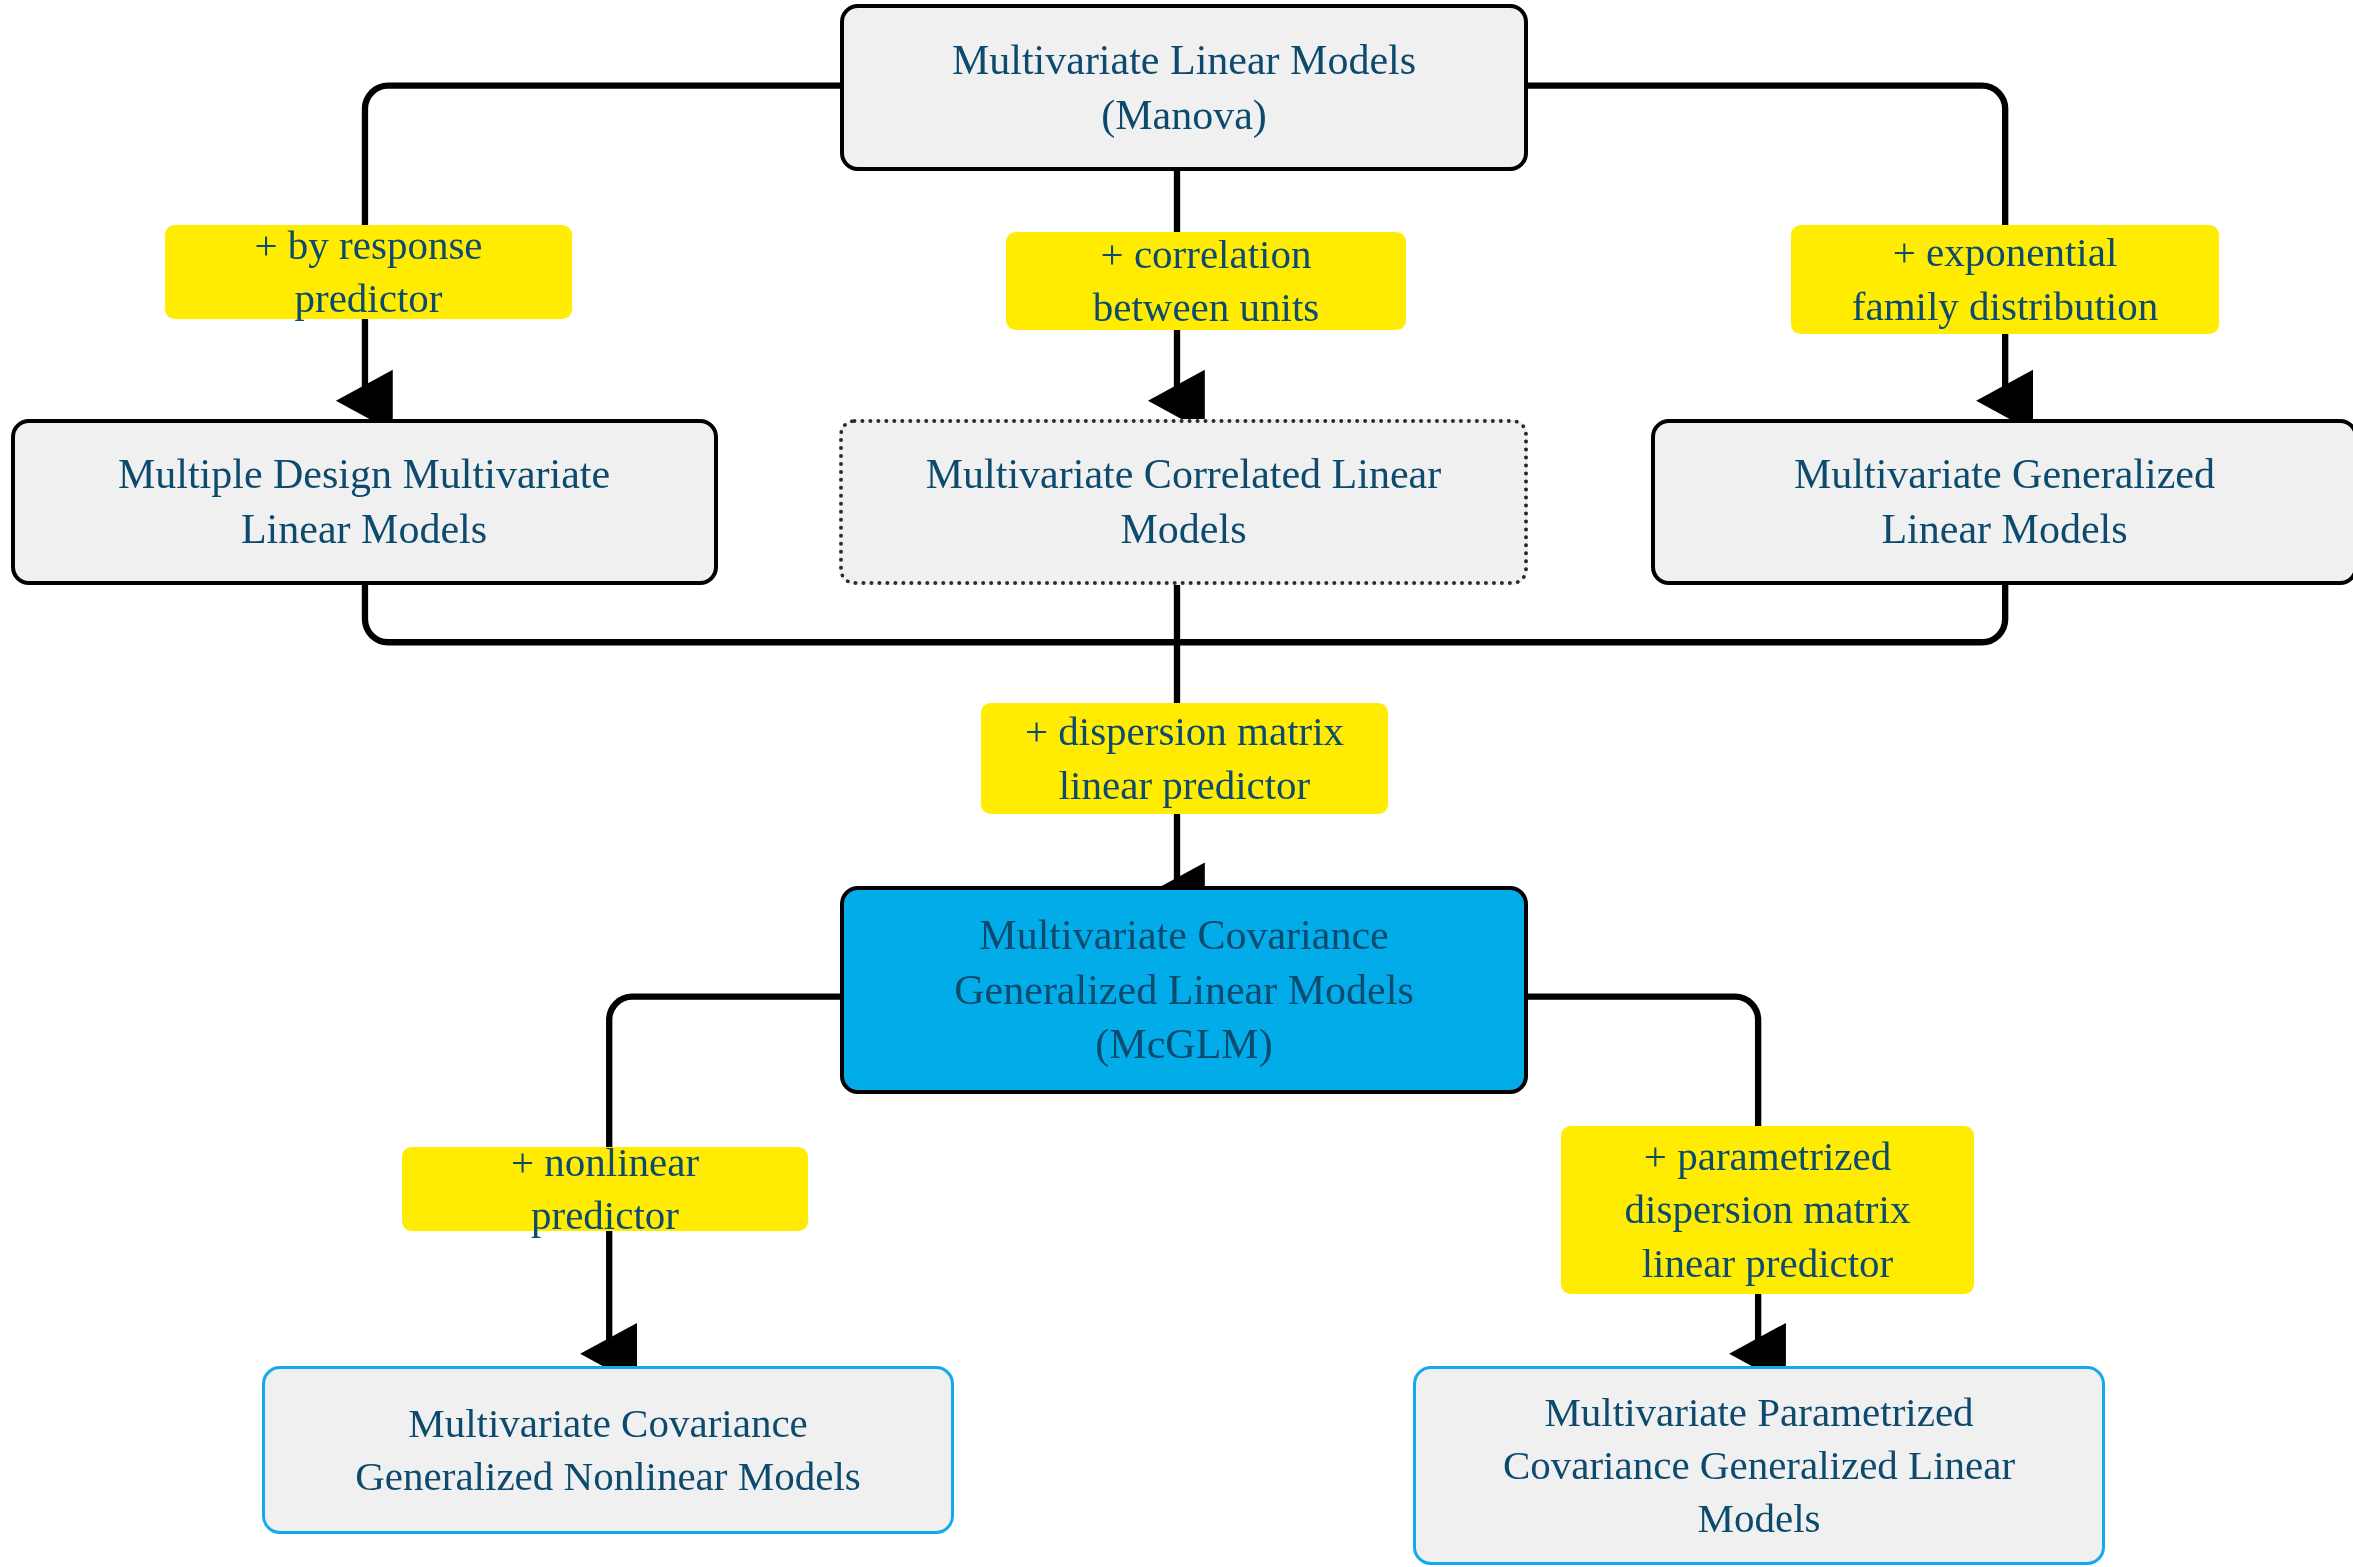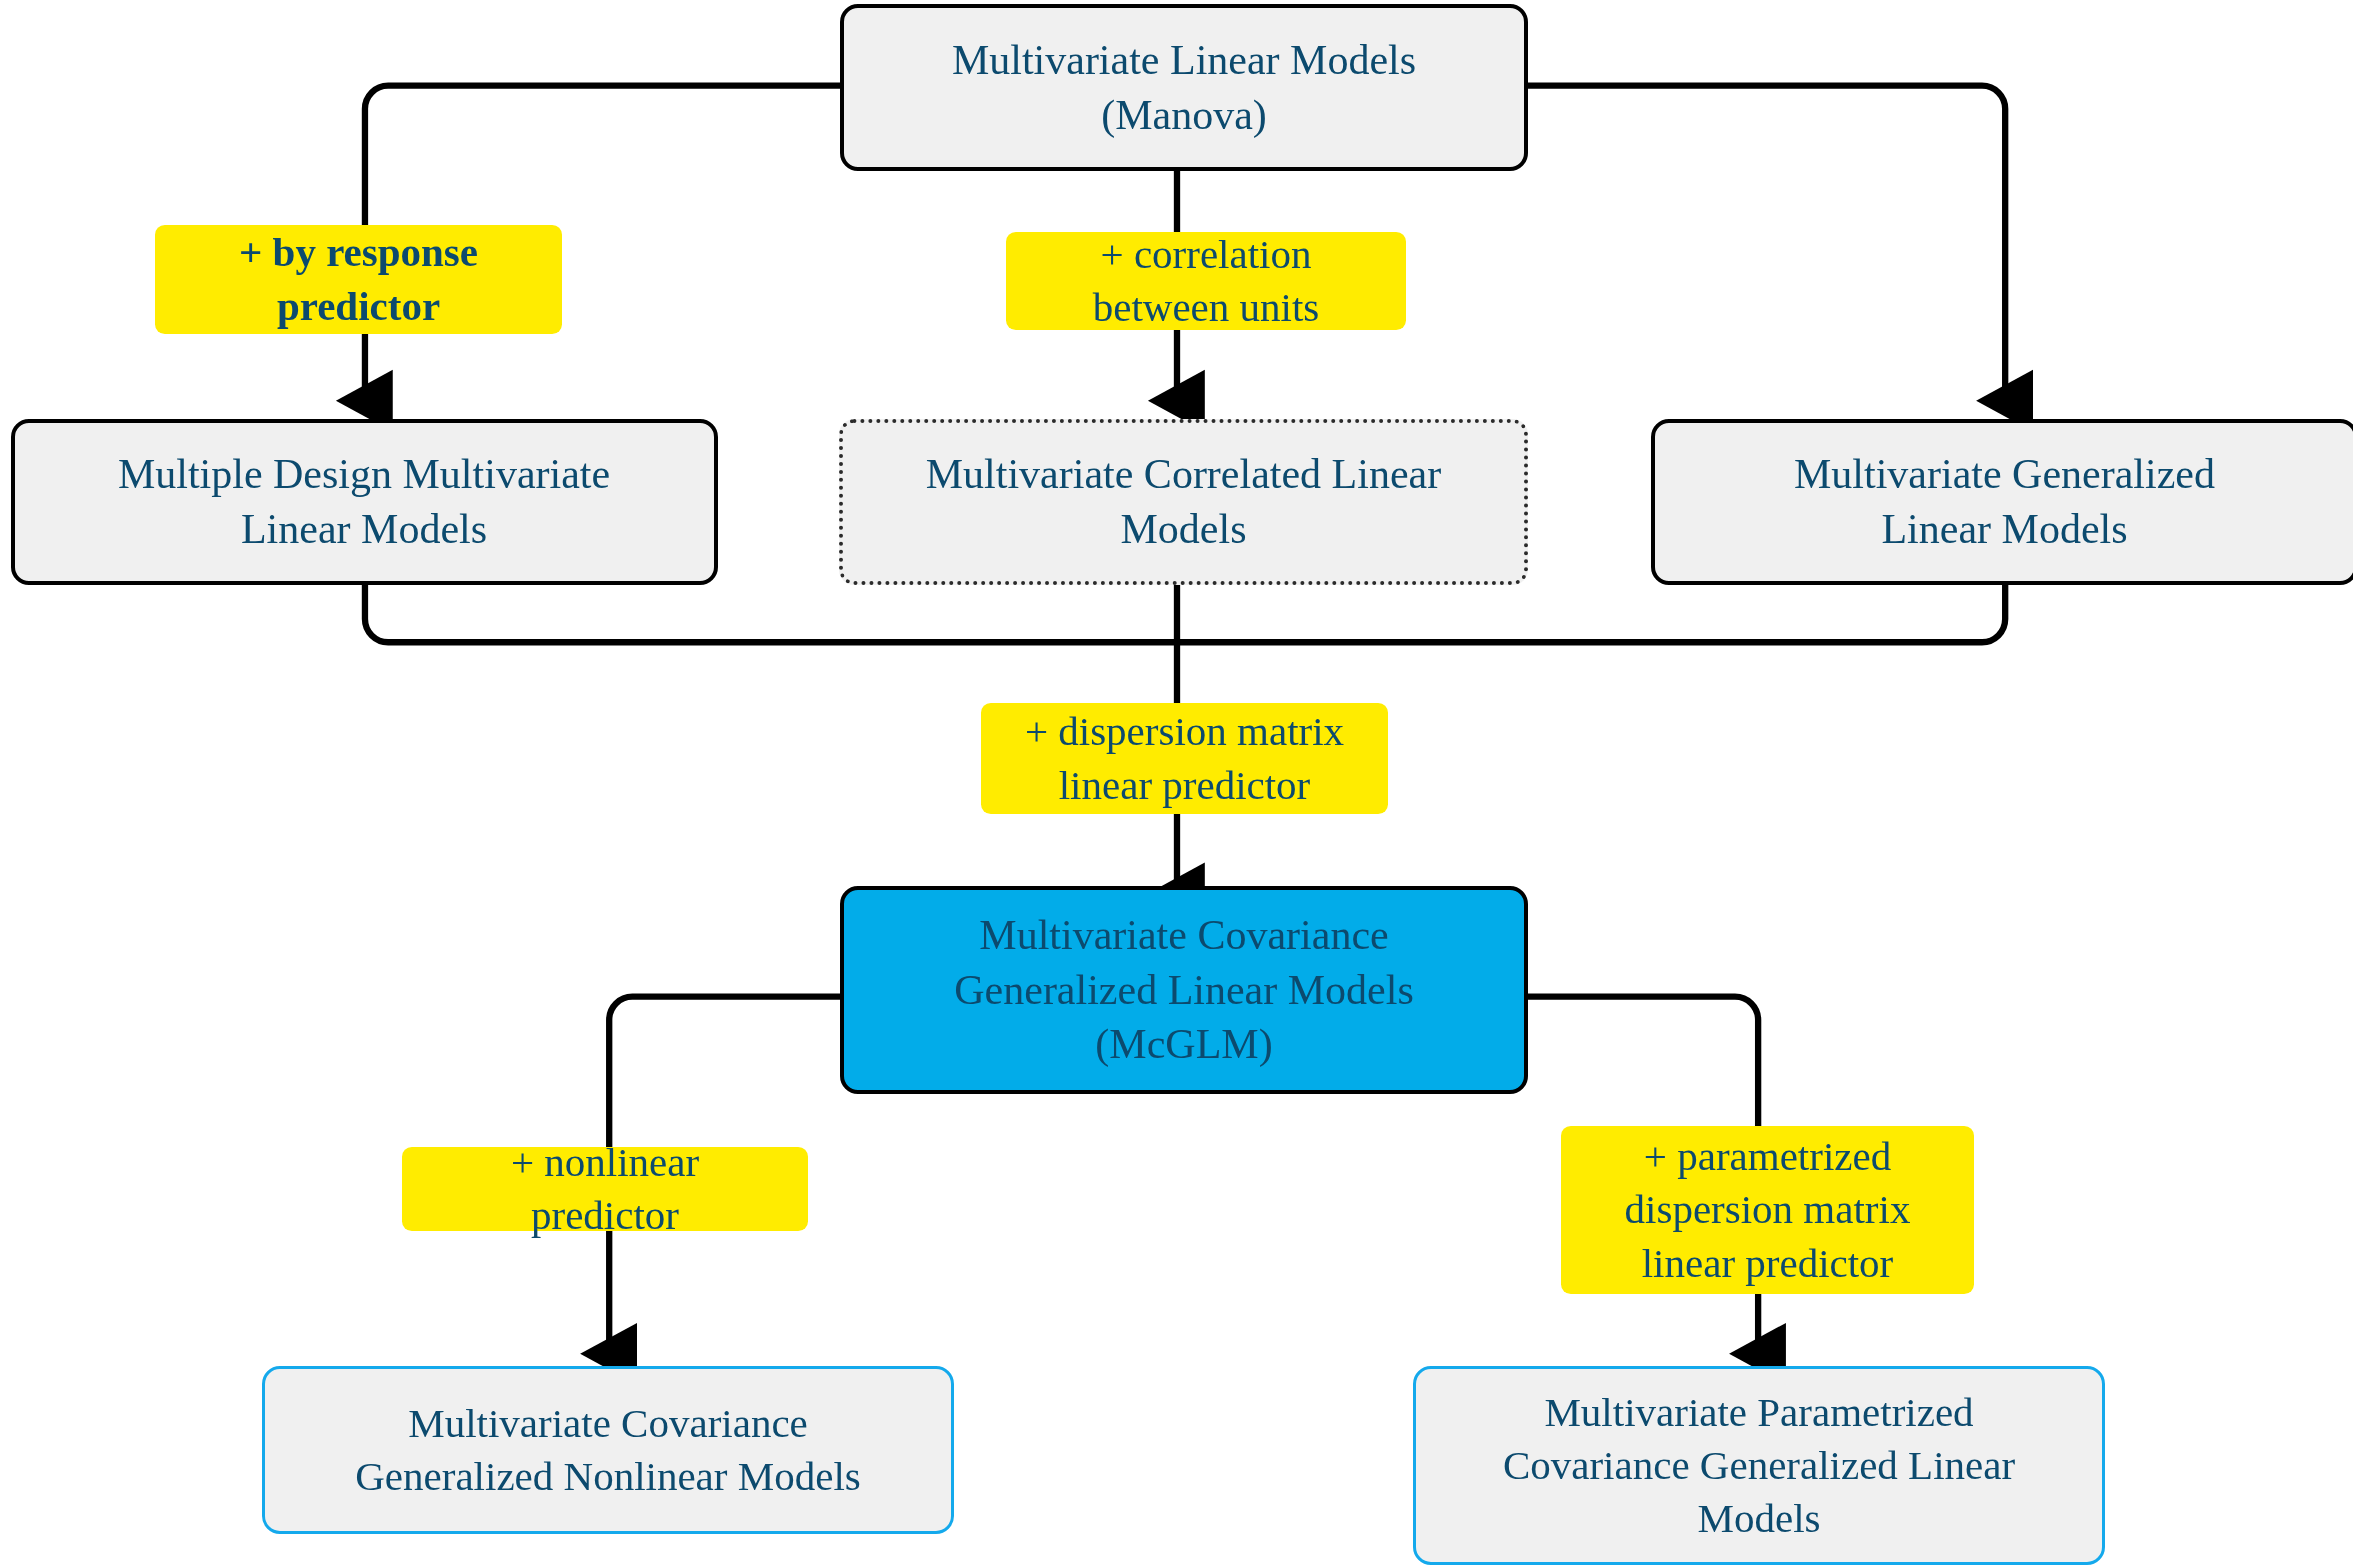--- a/index.html
+++ b/index.html
@@ -85,34 +85,40 @@
     </g>
   </svg>
 
   <div class="node grey-solid" style="left:840px;top:4.2px;width:688px;height:167px;">
     <span class="txt">
       <span>Multivariate Linear Models</span><br>
       <span>(Manova)</span>
     </span>
   </div>
 
-  <div class="node label-yellow" style="left:155px;top:225px;width:407px;height:109px;font-weight:bold;">
+  <div class="node label-yellow" style="left:165px;top:225px;width:407px;height:94px;">
     <span class="txt">
       <span>+ by response</span><br>
       <span>predictor</span>
     </span>
   </div>
 
   <div class="node label-yellow" style="left:985px;top:232px;width:400px;height:98px;margin-left:21px;">
     <span class="txt">
       <span>+ correlation</span><br>
       <span>between units</span>
     </span>
   </div>
 
+  <div class="node label-yellow" style="left:1791px;top:225px;width:428px;height:109px;">
+    <span class="txt">
+      <span>+ exponential</span><br>
+      <span>family distribution</span>
+    </span>
+  </div>
 
   <div class="node grey-solid" style="left:10.5px;top:419px;width:707px;height:166px;text-align:center;">
     <span class="txt">
       <span>Multiple Design Multivariate</span><br>
       <span>Linear Models</span>
     </span>
   </div>
 
   <div class="node grey-dotted" style="left:839px;top:419px;width:689px;height:166px;">
     <span class="txt">

